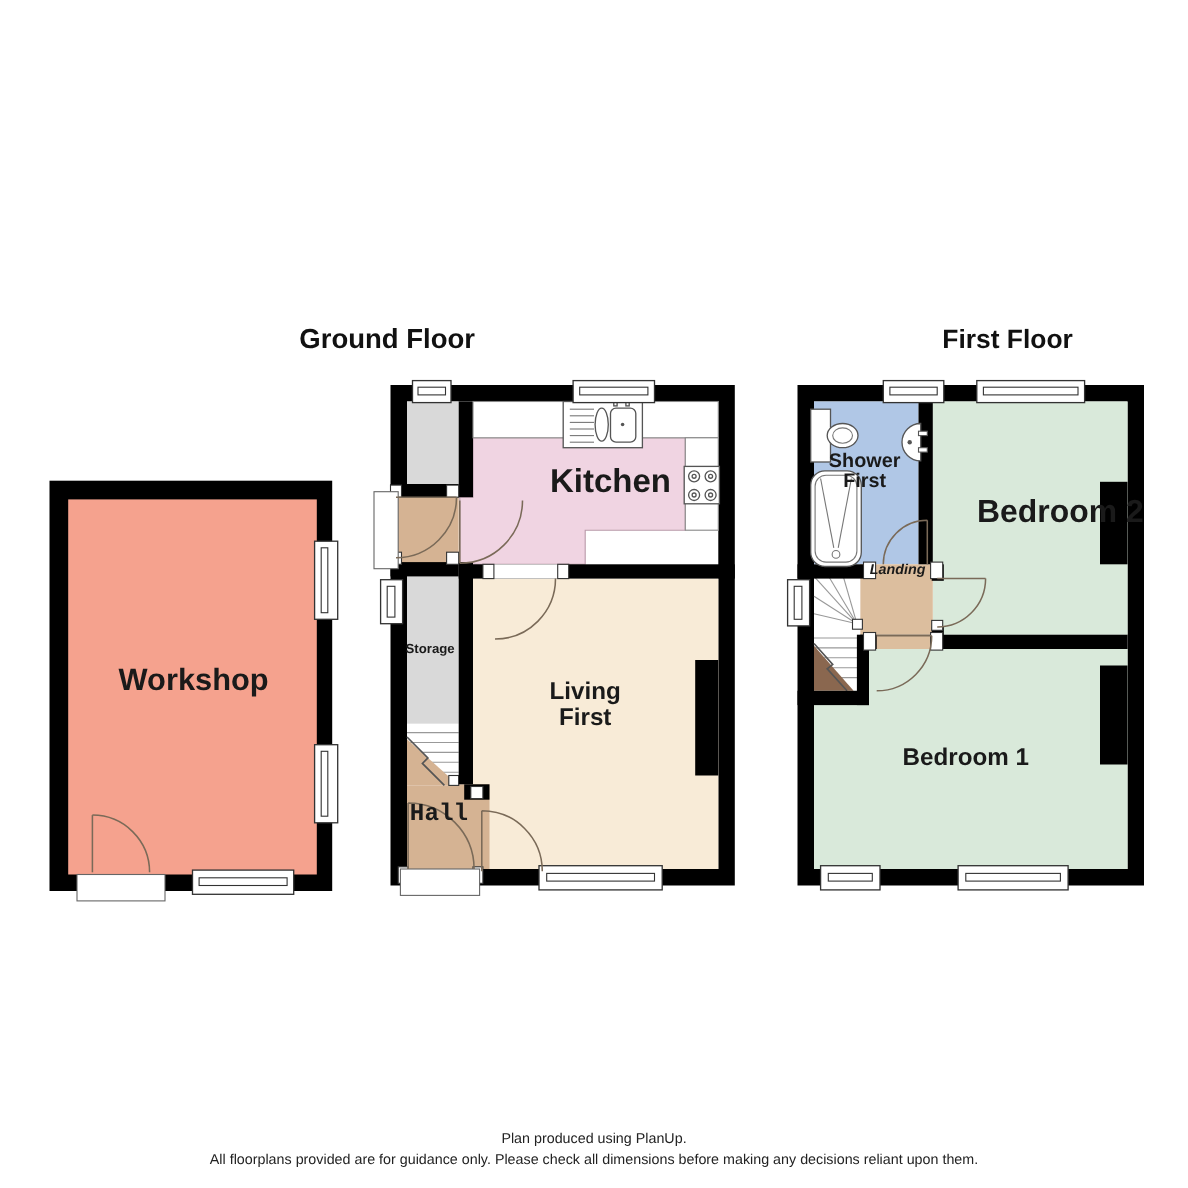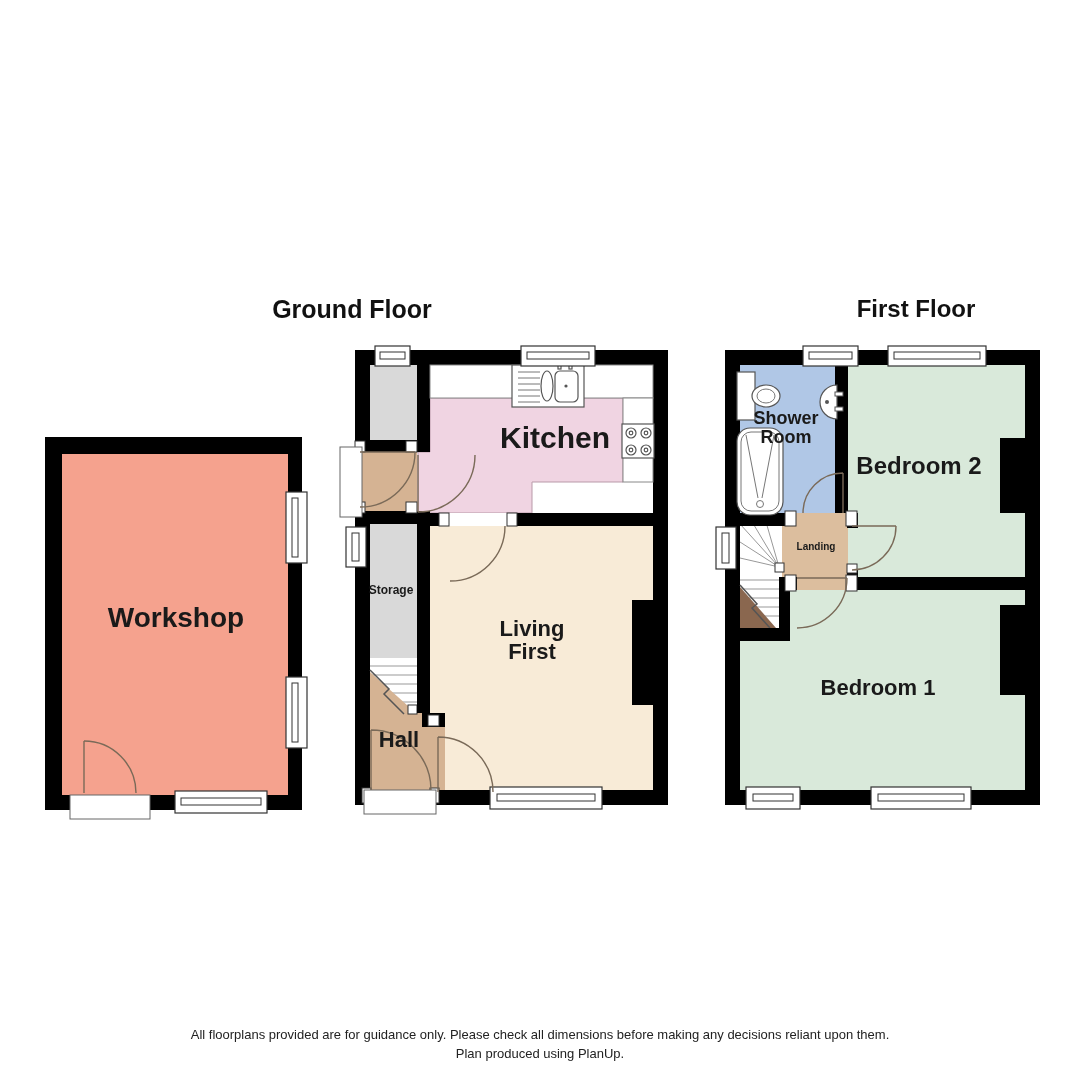--- a/index.html
+++ b/index.html
@@ -268,26 +268,26 @@
   </g>
 </svg>
 
 <div class="labels">
   <div class="floor-title" style="left:352px;top:309px;font-size:25px;">Ground Floor</div>
   <div class="floor-title" style="left:916px;top:309px;font-size:24px;">First Floor</div>
 
   <div class="lbl" style="left:176px;top:618px;font-size:28px;">Workshop</div>
   <div class="lbl" style="left:555px;top:438px;font-size:30px;">Kitchen</div>
   <div class="lbl wrap" style="left:532px;top:640px;font-size:22px;width:112px;">Living First</div>
-  <div class="lbl" style="left:399px;top:740px;font-size:22px;">Hall</div>
+  <div class="lbl" style="left:399px;top:740px;font-size:22px;font-family:Liberation Mono, monospace;">Hall</div>
   <div class="lbl" style="left:391px;top:590px;font-size:12px;">Storage</div>
-  <div class="lbl wrap" style="left:786px;top:428px;font-size:18px;width:104px;">Shower Room</div>
-  <div class="lbl" style="left:919px;top:466px;font-size:24px;">Bedroom 2</div>
-  <div class="lbl" style="left:816px;top:547px;font-size:10px;">Landing</div>
+  <div class="lbl wrap" style="left:786px;top:428px;font-size:18px;width:104px;">Shower First</div>
+  <div class="lbl" style="left:964px;top:466px;font-size:29px;">Bedroom 2</div>
+  <div class="lbl" style="left:816px;top:518px;font-size:13px;font-style:italic;">Landing</div>
   <div class="lbl" style="left:878px;top:688px;font-size:22px;">Bedroom 1</div>
 
   <div class="footer" style="top:1026px;">
+    <div>Plan produced using PlanUp.</div>
     <div>All floorplans provided are for guidance only. Please check all dimensions before making any decisions reliant upon them.</div>
-    <div>Plan produced using PlanUp.</div>
   </div>
 </div>
 
 </div>
 
 </body></html>

